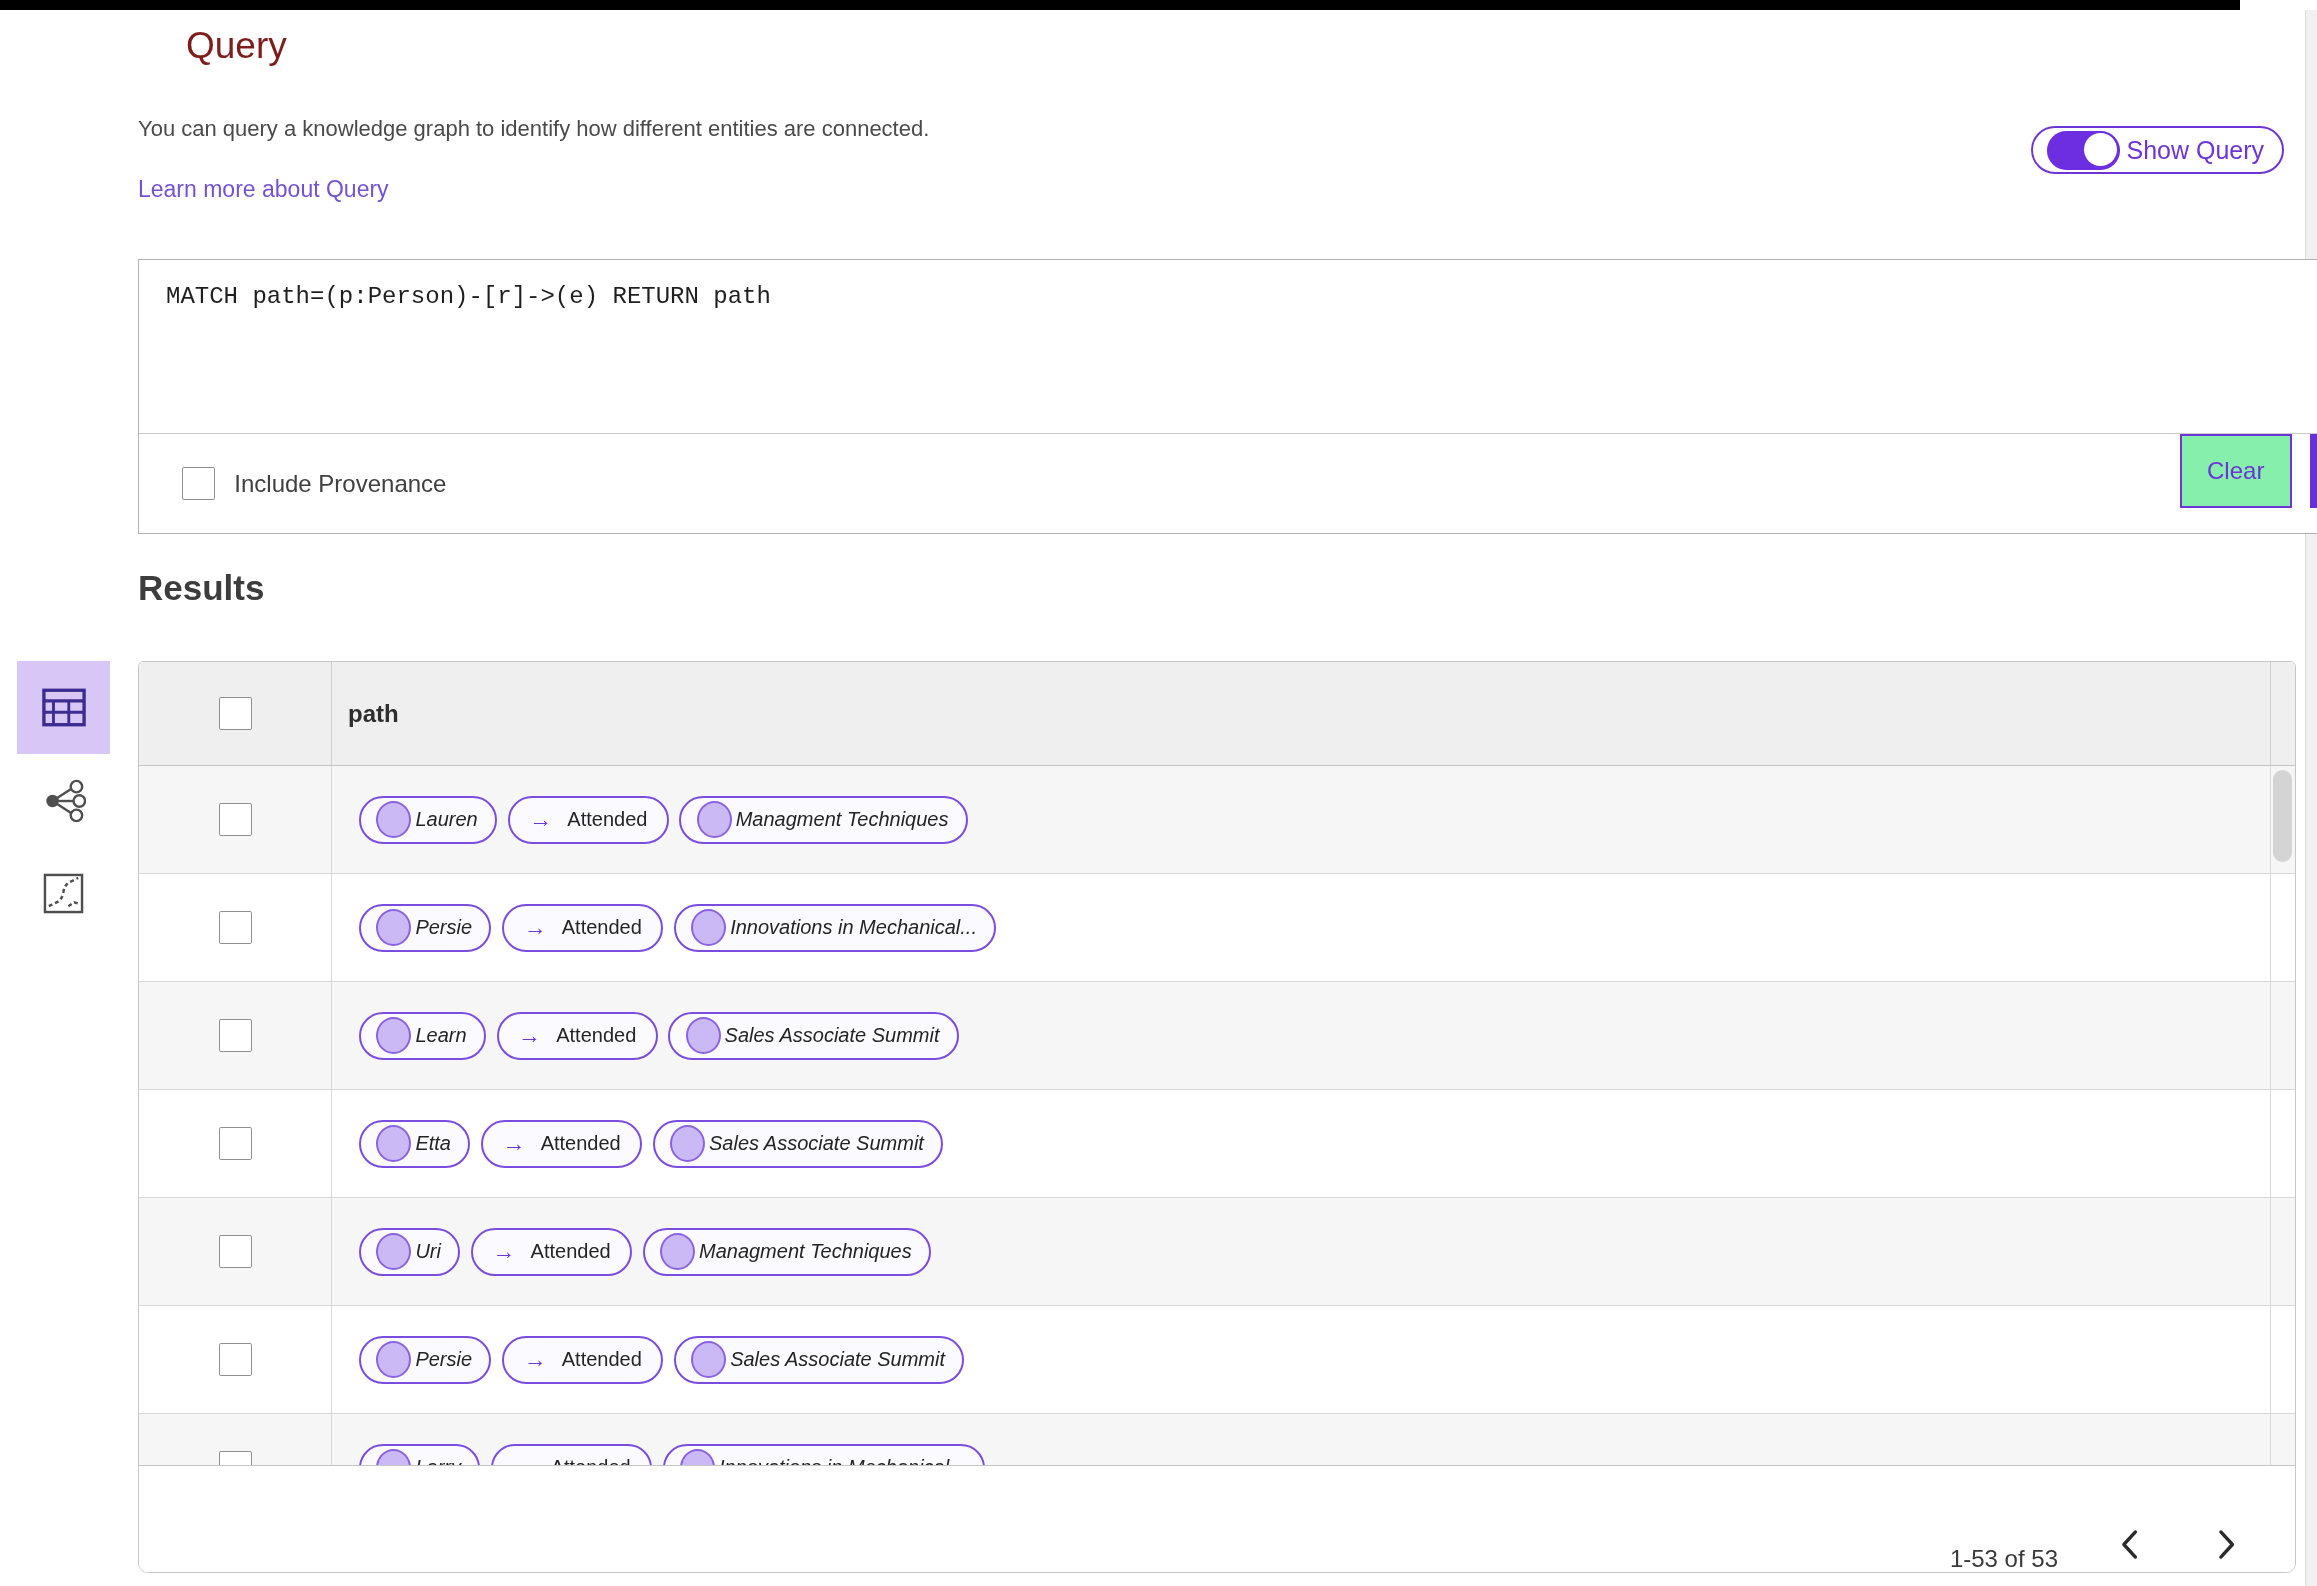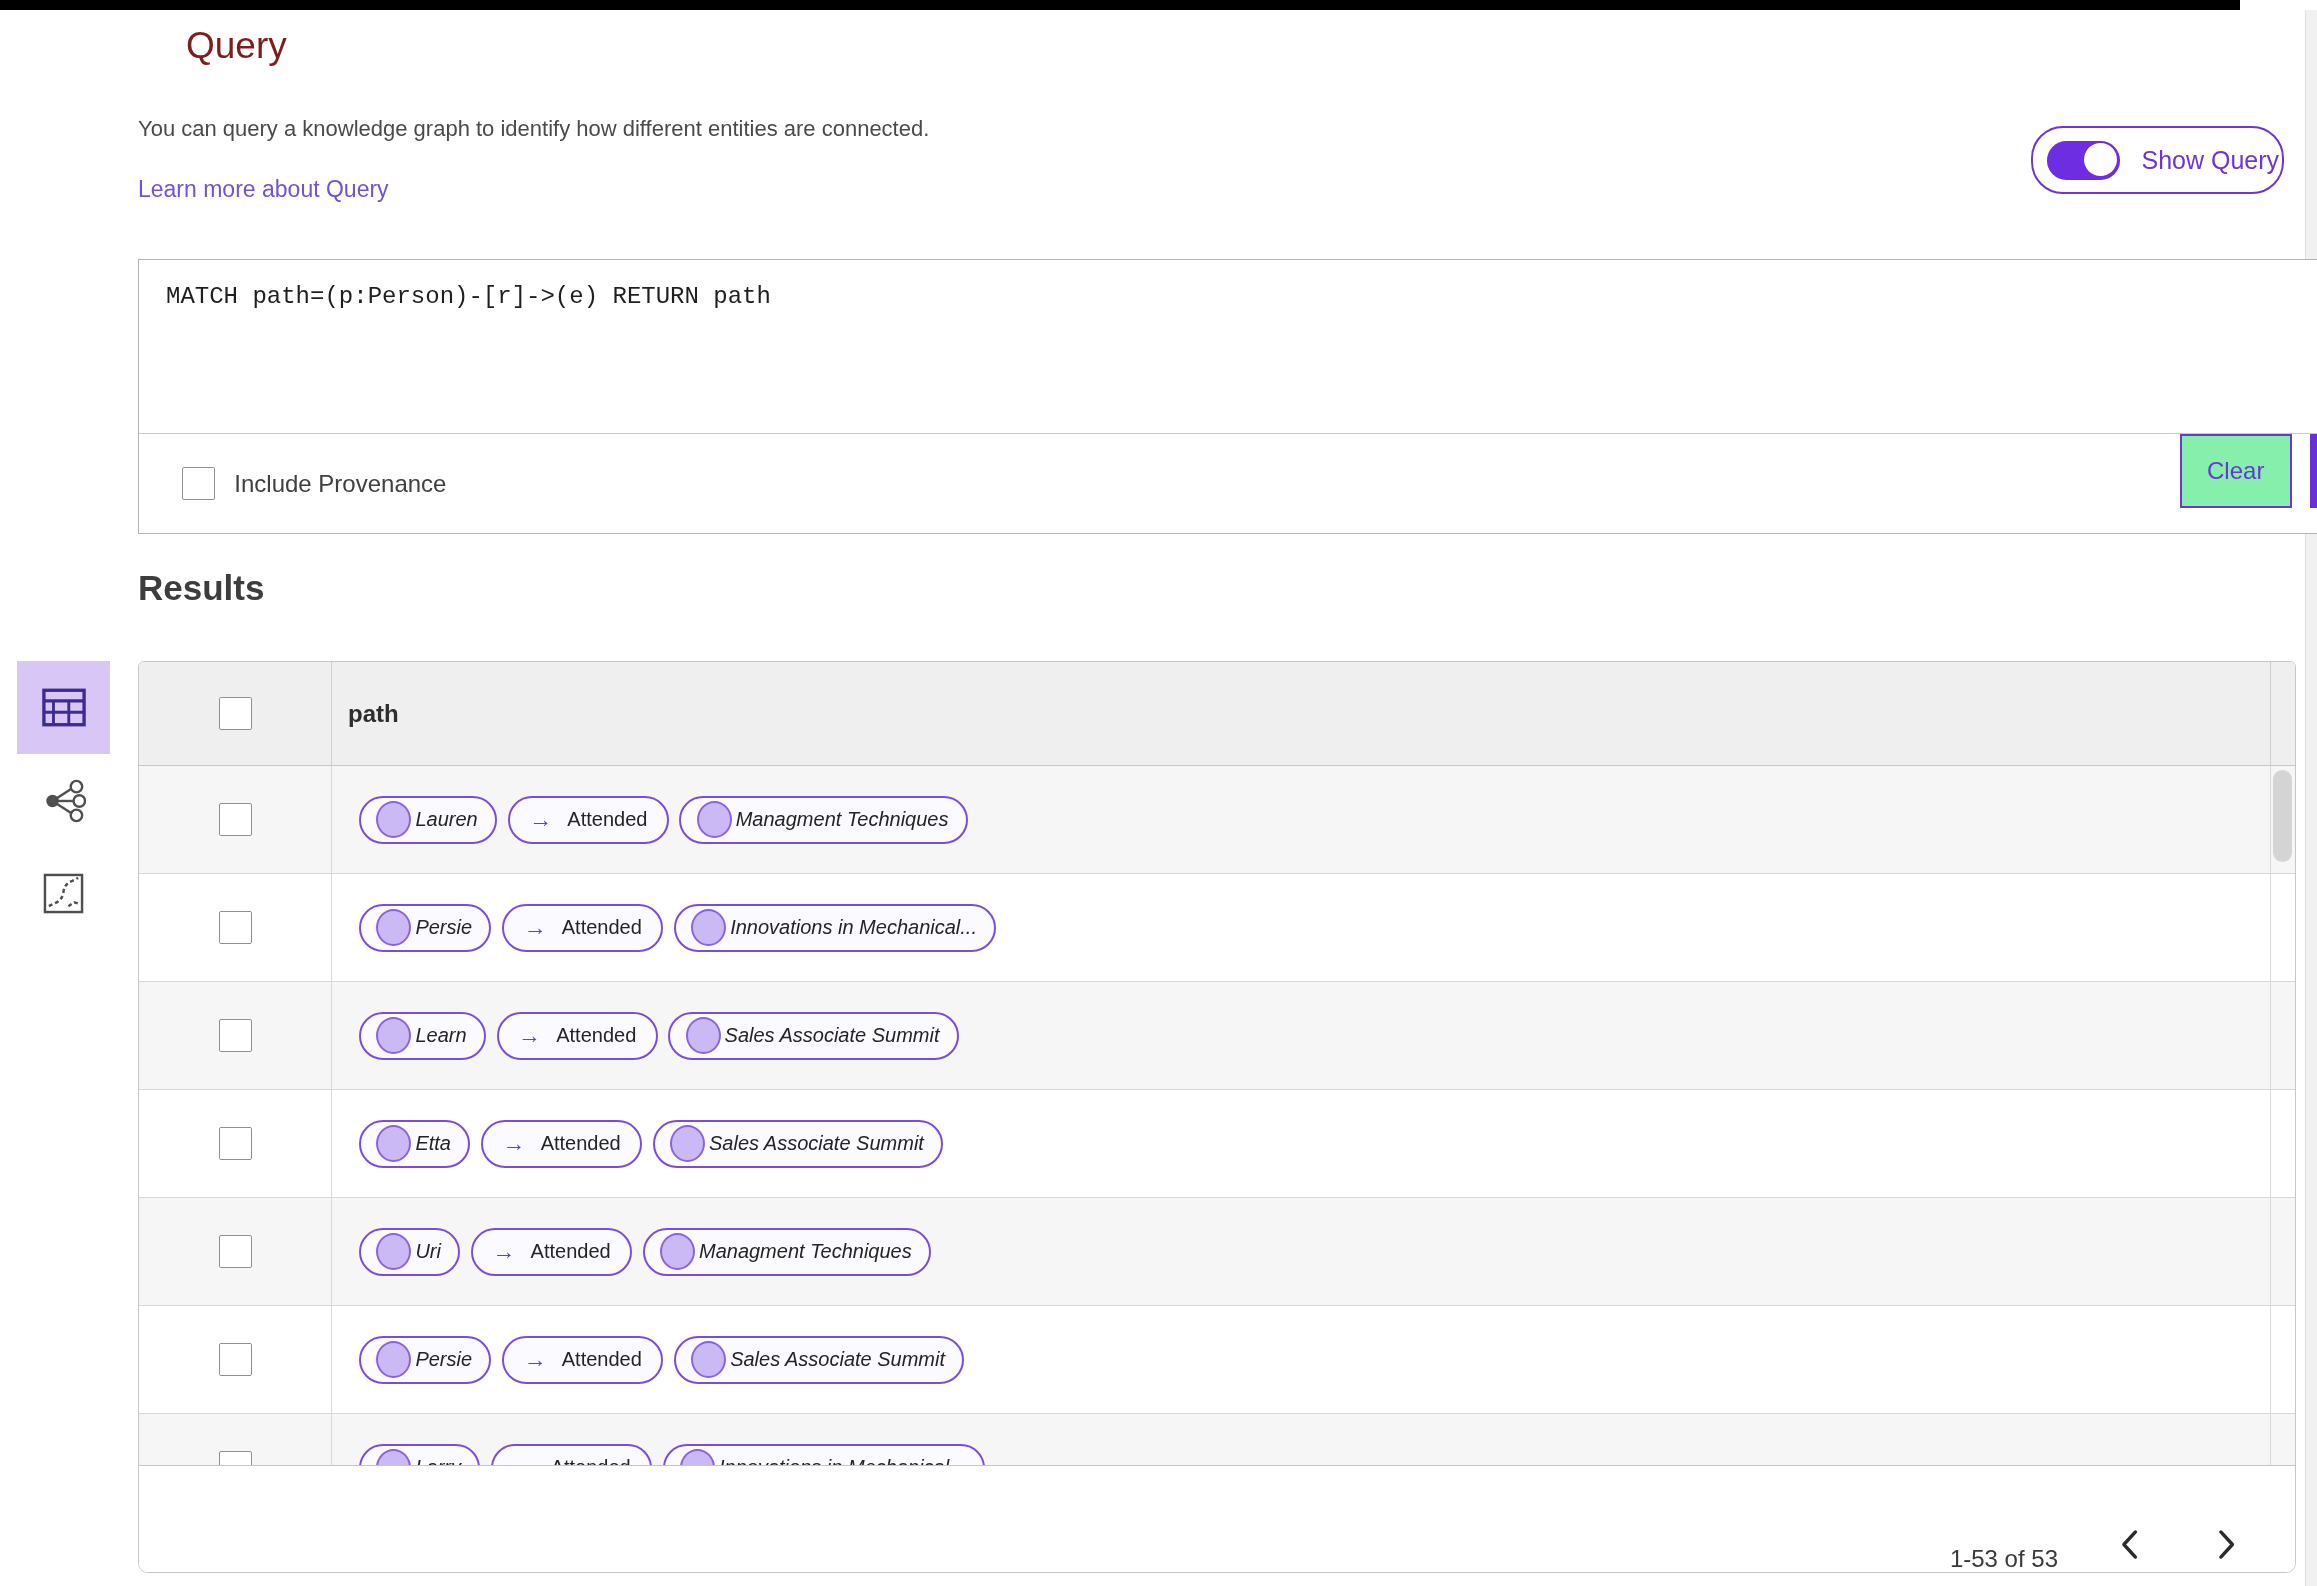--- a/index.html
+++ b/index.html
@@ -10,23 +10,23 @@
   
   .topbar { position:absolute; left:0; top:0; width:2240px; height:9.7px; background:#000; }
   .right-strip { position:absolute; right:0; top:9.7px; width:11.6px; height:1577px;
     background:#f1f1f1; border-left:1px solid #dedede; }
 
   
   .page-title { position:absolute; left:138px; top:25px; font-size:37px; font-weight:400; color:#7f1d1d;margin-left:48px; }
   .page-desc { position:absolute; left:138px; top:116px; font-size:22px; color:#4a4a4a; }
   .learn-link { position:absolute; left:138px; top:176px; font-size:23px; color:#7352d6; cursor:pointer; }
 
-  .toggle-btn { position:absolute; left:2031px; top:126px; width:253px; height:68px;
+  .toggle-btn { position:absolute; left:2031px; top:126px; width:253px; height:48px;
     border:2.9px solid #6d35d8; border-radius:32px; background:#fff;
-    display:flex; align-items:center; padding-left:13.5px; gap:22px; cursor:pointer; }
+    display:flex; align-items:center; padding-left:13.5px; gap:7px; cursor:pointer; }
   .toggle-track { position:relative; width:73px; height:39px; border-radius:19.3px; background:#6c2ee0; flex:0 0 auto; }
   .toggle-knob { position:absolute; right:2.9px; top:2.9px; width:33px; height:33px; border-radius:50%; background:#fff; }
   .toggle-label { font-size:25px; color:#6d35d8; white-space:nowrap; }
 
   
   .query-panel { position:absolute; left:138px; top:259px; width:2303px; height:275px;
     border:1.9px solid #b3b3b3; background:#fff; }
   .query-code { position:absolute; left:0; top:0; right:0; height:173px; padding:23px 27px;
     font-family:"Liberation Mono", monospace; font-size:24px; color:#1f1f1f; white-space:pre; }
   .resize-grip { position:absolute; right:5.8px; top:147px; }

